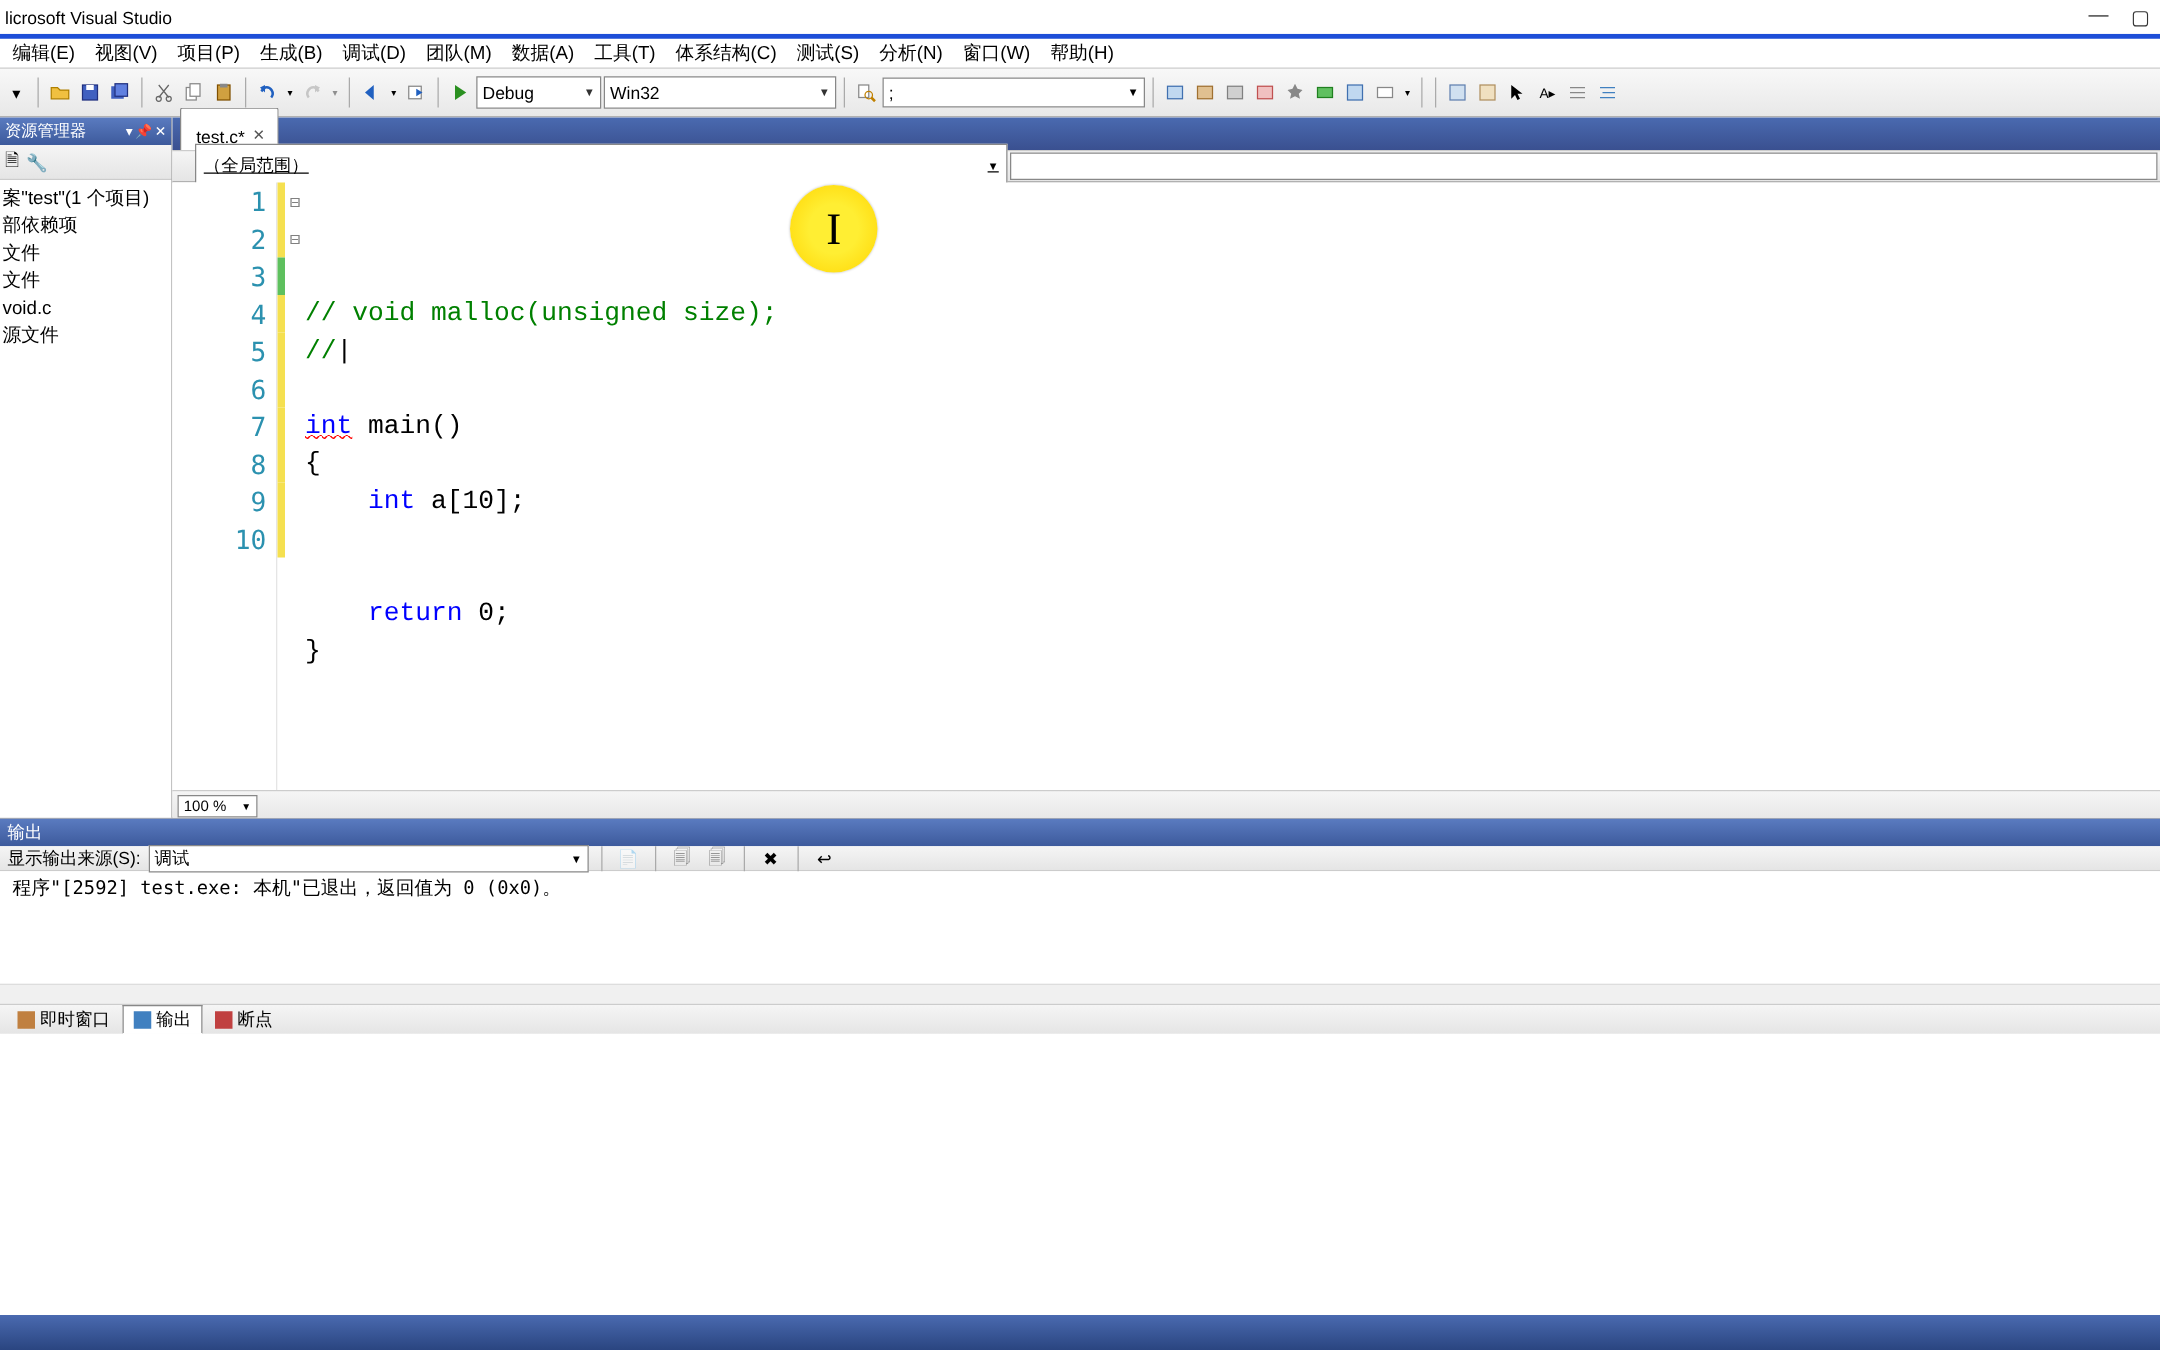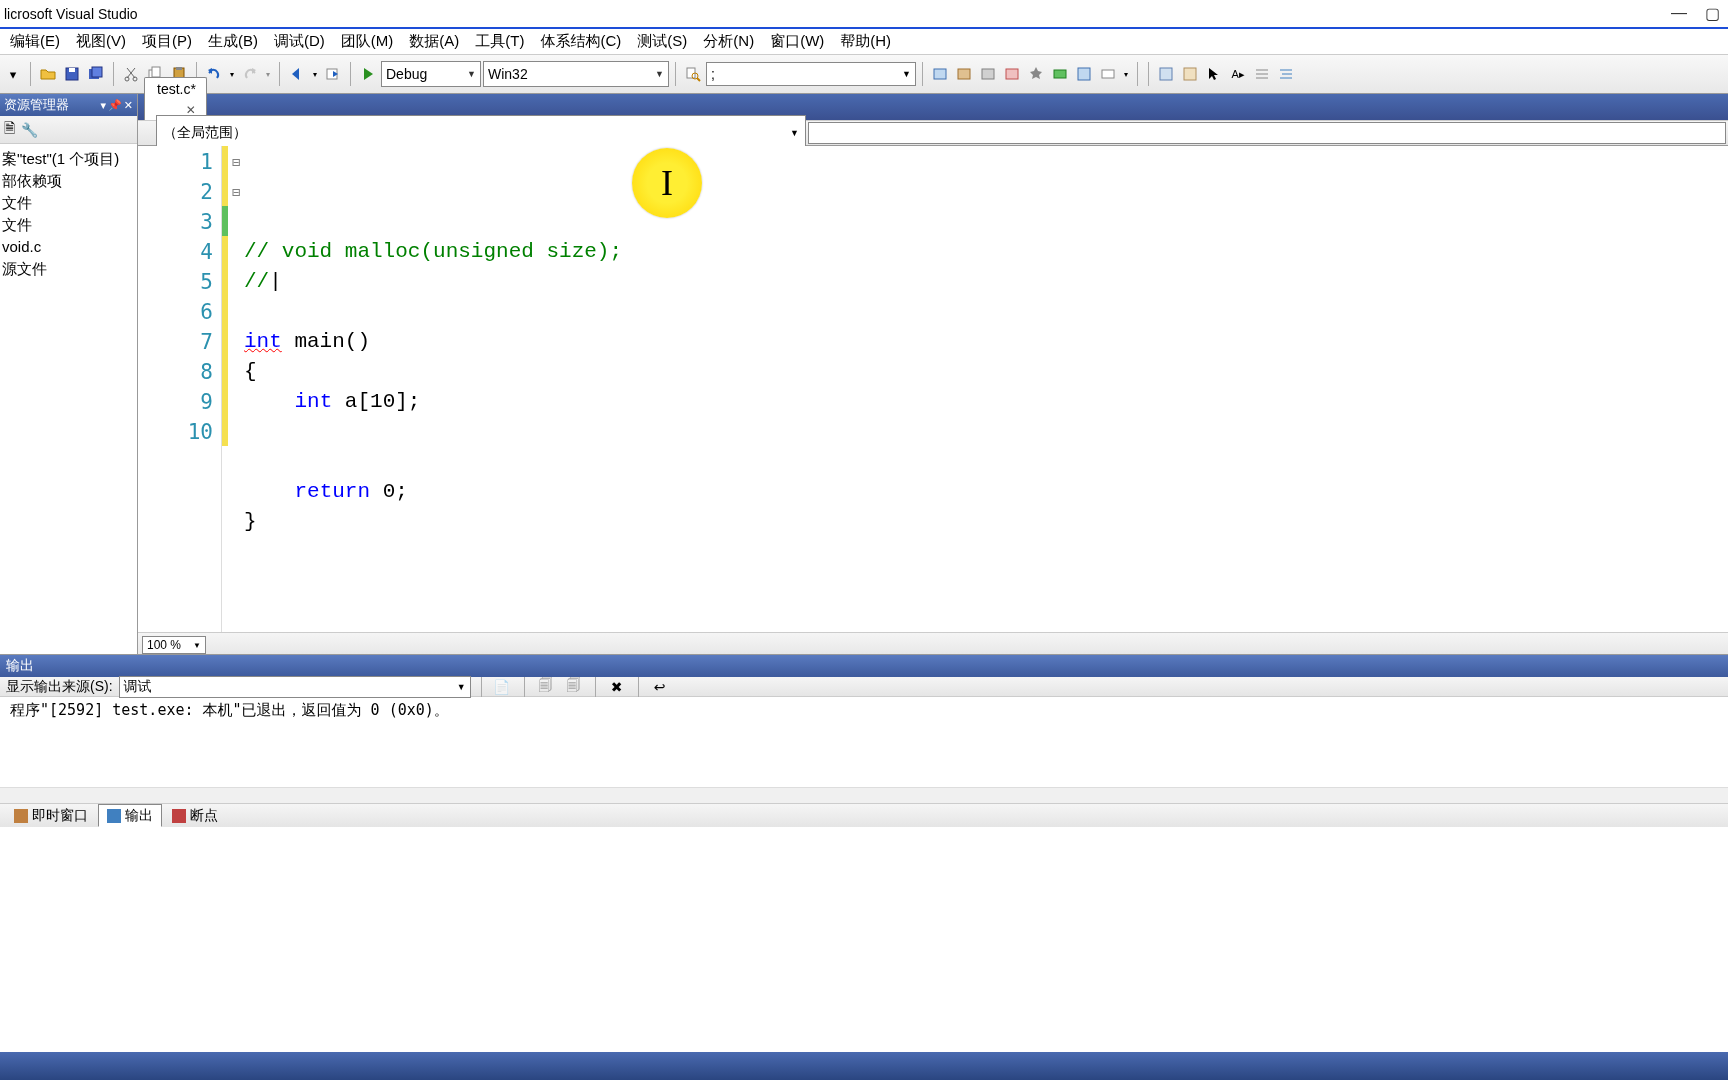--- a/index.html
+++ b/index.html
@@ -1,44 +1,44 @@
 <!DOCTYPE html>
 <html><head>
 <meta charset="utf-8">
 <style>
 * { box-sizing: border-box; margin: 0; padding: 0; }
 body { font-family: "Segoe UI", Tahoma, sans-serif; font-size: 13px; background: #fff; width: 1728px; height: 1080px; overflow: hidden; position: relative; }
 .titlebar { height: 27px; background: #fff; display: flex; align-items: center; padding-left: 4px; position: relative; }
 .titlebar-text { color: #000; font-size: 14px; }
 .titlebar-buttons { position: absolute; right: 8px; top: 4px; display: flex; gap: 18px; }
 .titlebar-buttons span { font-size: 16px; color: #333; cursor: default; }
-.menubar { height: 27px; background: #fff; display: flex; align-items: center; padding-left: 2px; border-top: 2px solid #1d4ed8; }
+.menubar { height: 27px; background: #fff; display: flex; align-items: center; padding-left: 2px; border-top: 4px solid #1d4ed8; }
 .menubar span { padding: 4px 8px; font-size: 15px; color: #000; cursor: default; }
 .toolbar { height: 40px; background: linear-gradient(to bottom, #f8f8f8, #e8e8e8); border-top: 1px solid #ccc; border-bottom: 1px solid #999; display: flex; align-items: center; padding-left: 2px; gap: 2px; }
 .toolbar .tb-btn { width: 22px; height: 22px; display: flex; align-items: center; justify-content: center; cursor: default; }
 .toolbar .tb-sep { width: 1px; height: 24px; background: #aaa; margin: 0 4px; }
 .toolbar .tb-drop { height: 24px; border: 1px solid #888; background: #fff; display: flex; align-items: center; padding: 12px 4px; font-size: 14px; position: relative; }
 .toolbar .tb-drop .arrow { margin-left: auto; font-size: 9px; color: #333; }
 .toolbar svg { width: 16px; height: 16px; }
 .toolbar .wide-input { width: 210px; height: 24px; border: 1px solid #888; background: #fff; display: flex; align-items: center; padding: 0 4px; font-size: 14px; position: relative; }
 .main-area { display: flex; height: 560px; }
 .sidebar { width: 138px; background: #f0f0f0; border-right: 1px solid #999; display: flex; flex-direction: column; }
 .sidebar-header { height: 22px; background: linear-gradient(to bottom, #5a7bc0, #3d5a9c); color: #fff; display: flex; align-items: center; padding: 0 4px; font-size: 13px; position: relative; }
 .sidebar-header .sh-btns { margin-left: auto; display: flex; gap: 2px; align-items: center; }
 .sidebar-header .sh-btns span { font-size: 11px; cursor: default; }
 .sidebar-toolbar { height: 28px; background: linear-gradient(to bottom, #f5f5f5, #e5e5e5); border-bottom: 1px solid #ccc; display: flex; align-items: center; padding-left: 4px; gap: 6px; }
 .sidebar-toolbar span { font-size: 14px; cursor: default; }
 .tree { padding: 4px 2px; font-size: 15px; line-height: 22px; background: #fff; flex: 1; }
 .tree .tree-item { padding-left: 0px; white-space: nowrap; overflow: hidden; cursor: default; }
 .editor-area { flex: 1; display: flex; flex-direction: column; background: #fff; }
 .tab-strip { height: 26px; background: linear-gradient(to bottom, #4a6ab0, #3a5090); display: flex; align-items: flex-end; padding-left: 6px; }
-.tab { background: #fff; border: 1px solid #888; border-bottom: none; padding: 3px 10px 3px 12px; font-size: 14px; display: flex; align-items: flex-end; gap: 6px; border-radius: 2px 2px 0 0; cursor: default; flex-direction: column; }
+.tab { background: #fff; border: 1px solid #888; border-bottom: none; padding: 14px 10px 3px 12px; font-size: 14px; display: flex; align-items: flex-start; gap: 6px; border-radius: 2px 2px 0 0; cursor: default; }
 .tab .close-x { font-size: 12px; color: #555; cursor: default; }
 .scope-bar { height: 26px; background: linear-gradient(to bottom, #f5f5f5, #e5e5e5); border-top: 1px solid #ccc; border-bottom: 1px solid #999; display: flex; align-items: center; }
-.scope-drop { flex: 0 0 650px; height: 36px; margin: 0 2px 0 18px; border: 1px solid #888; background: #fff; display: flex; align-items: center; padding: 0 6px; font-size: 14px; position: relative; }
+.scope-drop { flex: 0 0 650px; height: 36px; margin: 0 2px 0 18px; border: 1px solid #888; background: #fff; display: flex; align-items: center; padding: 0 6px; font-size: 14px; position: relative; text-decoration: underline; }
 .scope-drop .arrow { margin-left: auto; font-size: 9px; }
 .scope-right { flex: 1; height: 22px; margin-right: 2px; border: 1px solid #888; background: #fff; }
 .code-area { flex: 1; display: flex; background: #fff; position: relative; }
 .gutter { width: 84px; background: #fff; text-align: right; padding-right: 8px; font-family: Consolas, monospace; font-size: 21px; line-height: 30px; color: #2b91af; border-right: 1px solid #ddd; padding-top: 1px; }
 .fold-strip { width: 16px; background: #fff; font-family: Consolas, monospace; font-size: 14px; line-height: 30px; text-align: center; color: #808080; padding-top: 1px; }
 .change-strip { width: 6px; background: #fff; }
 .change-strip .mark { width: 6px; height: 30px; }
 .change-strip .yellow { background: #f5e050; }
 .change-strip .green { background: #5ec05e; }
 .code-lines { flex: 1; font-family: Consolas, "Courier New", monospace; font-size: 21px; line-height: 30px; padding-top: 1px; white-space: pre; position: relative; }

